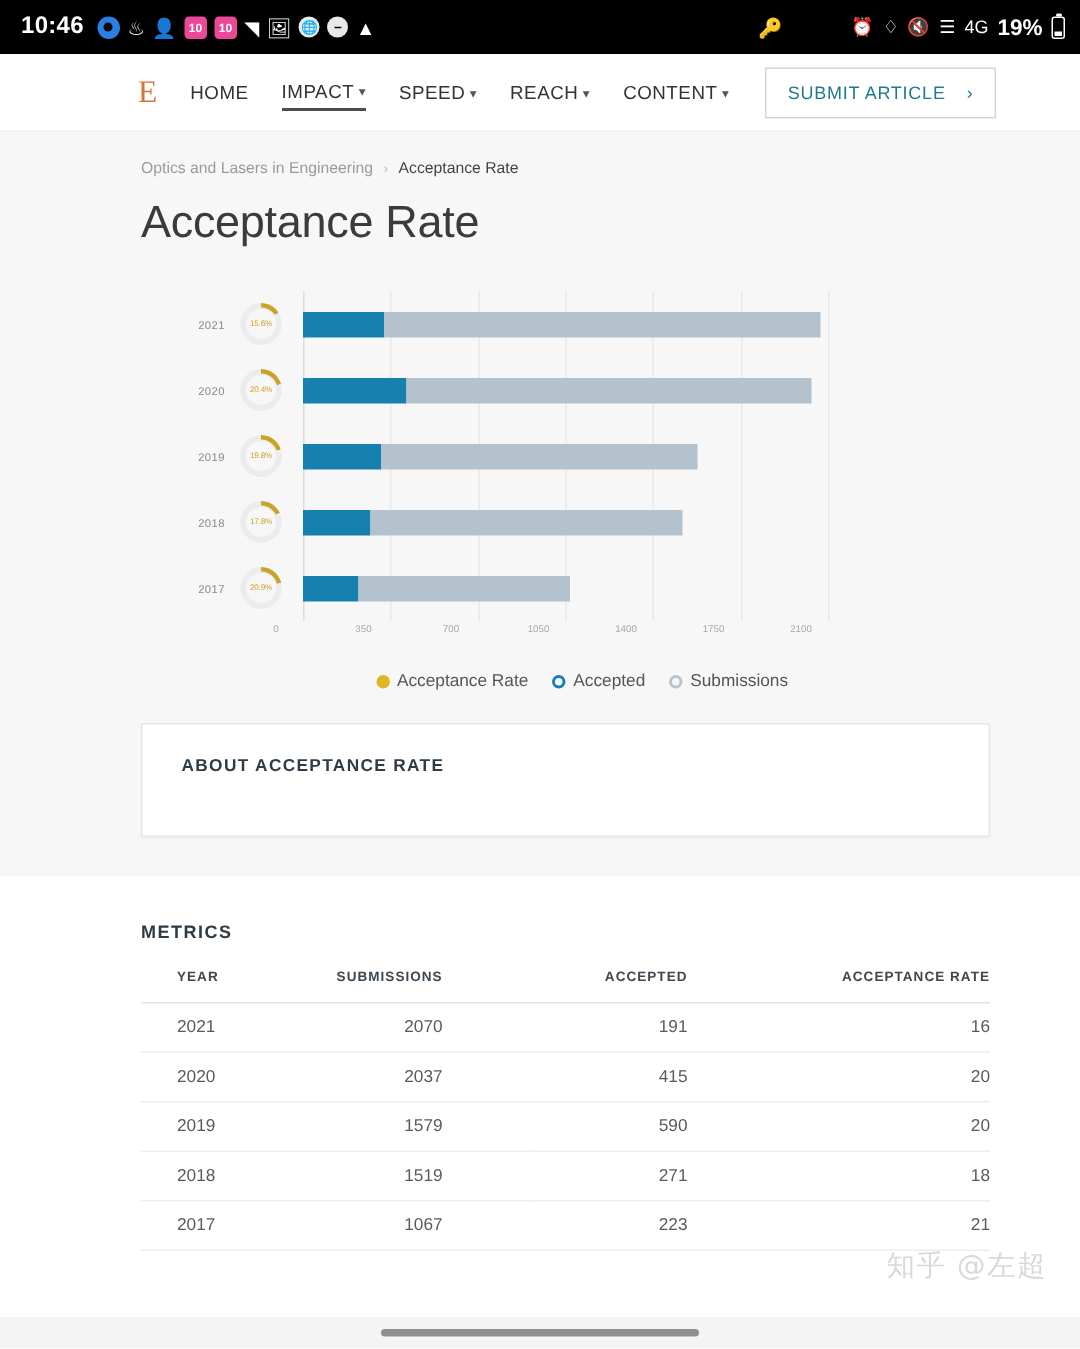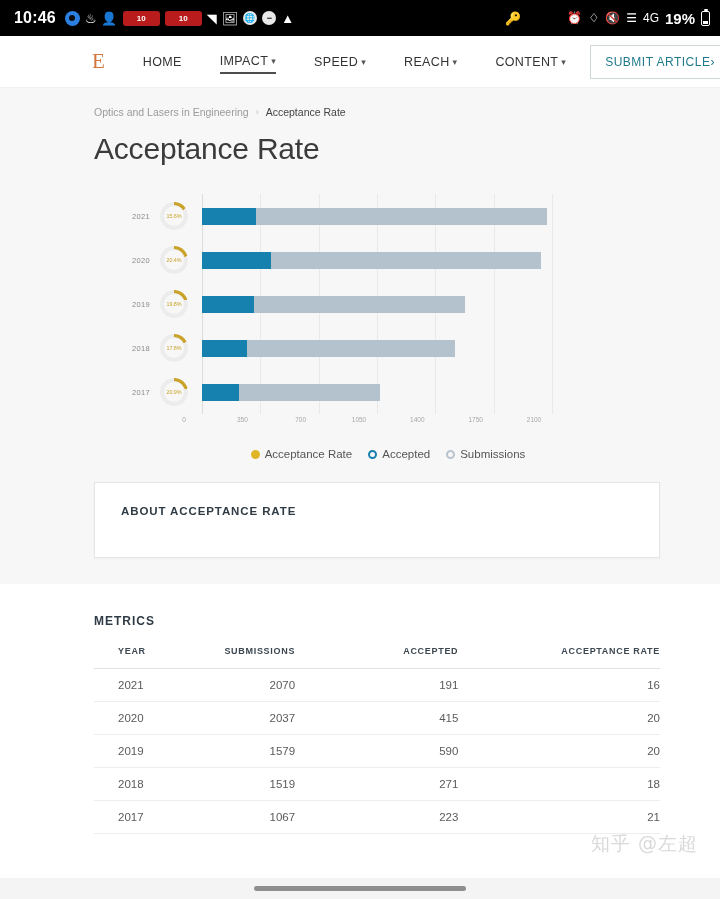--- a/index.html
+++ b/index.html
@@ -15,22 +15,22 @@
     height: 36px; background: #000000;
     display: flex; align-items: center;
     padding: 0 10px 0 14px;
     color: #ffffff;
   }
   .sb-time { font-size: 16px; font-weight: 600; letter-spacing: .2px; }
   .sb-left-icons { display: flex; align-items: center; gap: 5px; margin-left: 9px; }
   .sb-right { margin-left: auto; display: flex; align-items: center; gap: 6px; }
   .sb-ico { font-size: 12px; line-height: 1; display: inline-flex; align-items: center; justify-content: center; }
   .sb-badge {
-    background: #b91c1c; color: #fff; font-size: 8px; font-weight: 700;
-    width: 37px; height: 15px; border-radius: 3px;
+    background: #ec4899; color: #fff; font-size: 8px; font-weight: 700;
+    width: 15px; height: 15px; border-radius: 3px;
     display: inline-flex; align-items: center; justify-content: center;
   }
   .sb-round {
     background: #2a7fe0; width: 15px; height: 15px; border-radius: 50%;
     display: inline-flex; align-items: center; justify-content: center;
   }
   .sb-round::after { content: ""; width: 6px; height: 6px; border-radius: 50%; background: #0b0b0b; }
   .sb-glyph { font-size: 13px; color: #fff; }
   .sb-white-circ {
     width: 14px; height: 14px; border-radius: 50%; background: #e8e8e8;
@@ -62,29 +62,29 @@
   .logo-e {
     font-family: "Liberation Serif", serif;
     font-size: 21px; color: #d4763a; font-weight: 400;
     line-height: 1; margin-right: 22px;
   }
   .nav { display: flex; align-items: center; gap: 22px; }
   .nav-item {
     font-size: 12.5px; color: #333333; letter-spacing: .35px;
     text-decoration: none; white-space: nowrap;
     display: inline-flex; align-items: center; gap: 3px;
-    padding: 4px 0; cursor: pointer; margin-left: 16px;
+    padding: 4px 0; cursor: pointer;
   }
   .nav-item.active { border-bottom: 2px solid #4d4d4d; }
   .caret { font-size: 9px; color: #555; }
   .submit-btn {
     margin-left: 24px;
     border: 1px solid #cfd8d8; background: #ffffff;
     color: #1f7a8c; font-size: 12px; letter-spacing: .5px;
-    padding: 9px 14px; display: inline-flex; align-items: center; 
+    padding: 9px 14px; display: inline-flex; align-items: center; gap: 14px;
     cursor: pointer; white-space: nowrap;
   }
 
   
   .page { background: #f7f7f7; padding: 0 0 26px 0; }
   .wrap { padding-left: 94px; padding-right: 60px; }
 
   .breadcrumb { padding-top: 18px; font-size: 10.5px; color: #9b9b9b; display: flex; align-items: center; gap: 7px; }
   .breadcrumb a { color: #9b9b9b; text-decoration: none; cursor: pointer; }
   .breadcrumb .sep { color: #b9b9b9; font-size: 9px; }

